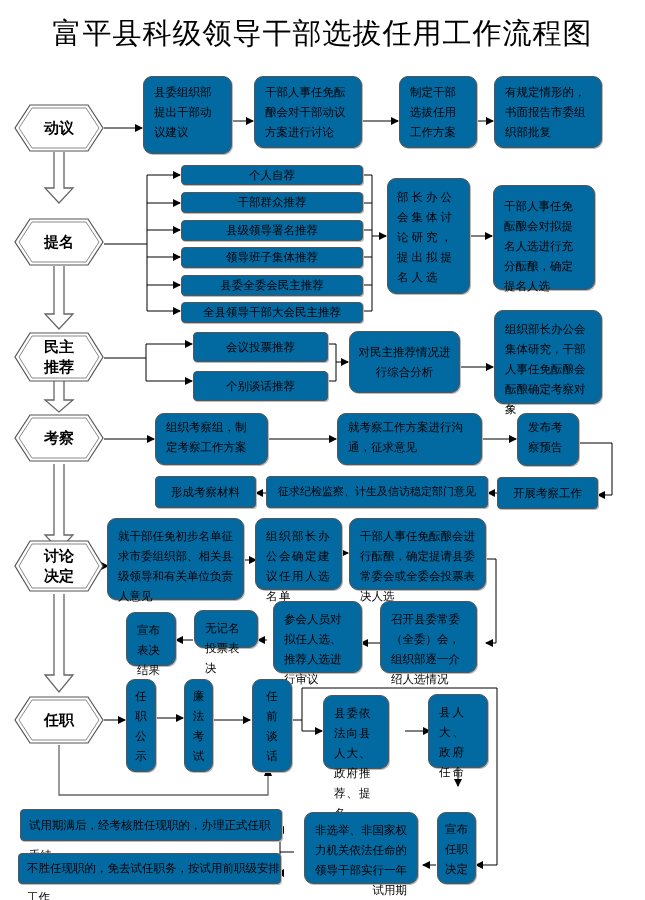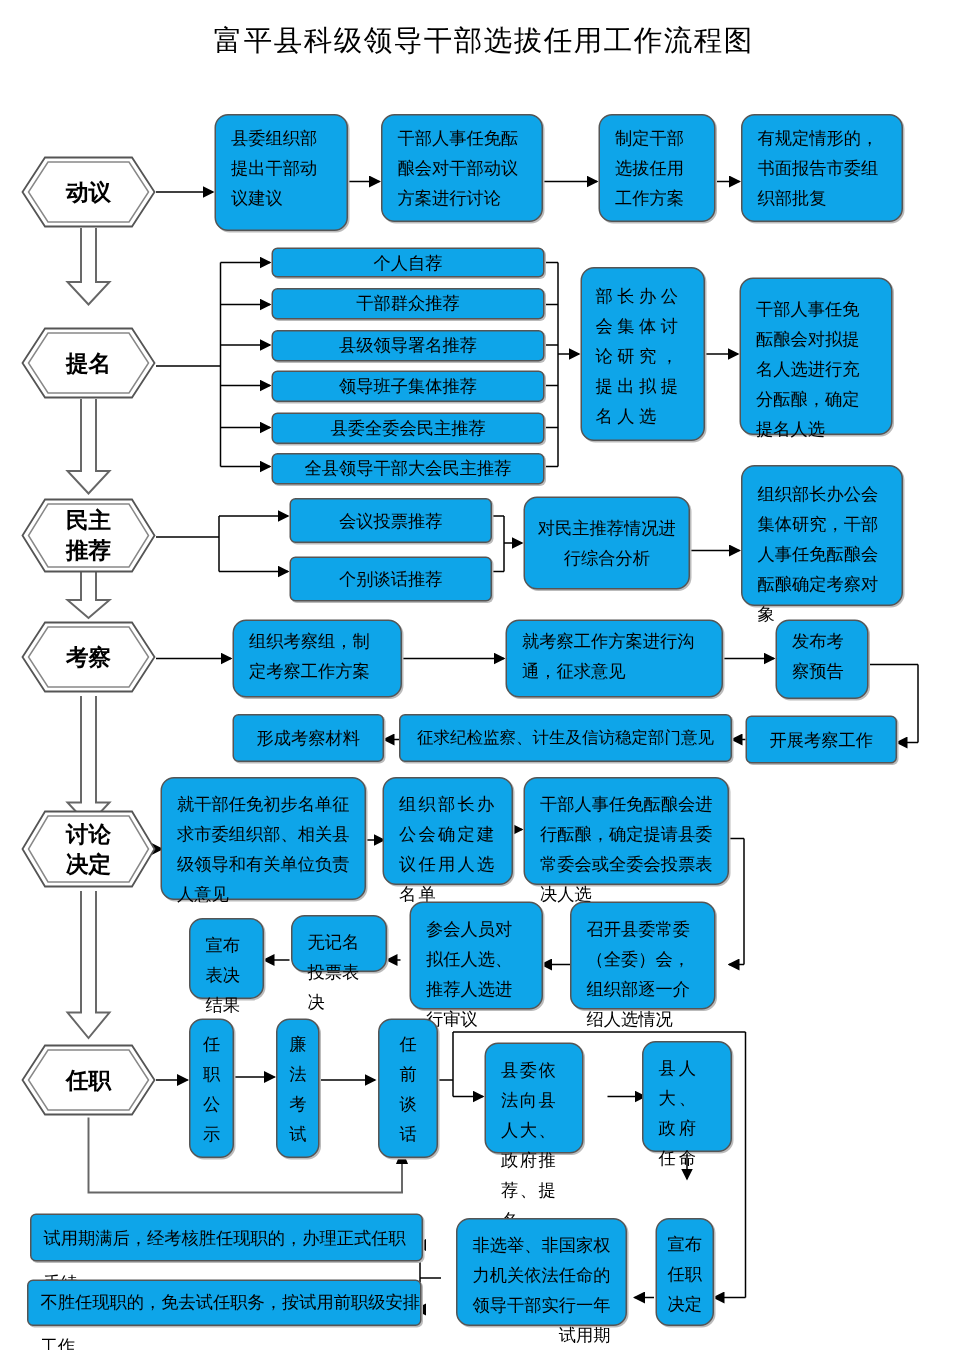--- a/index.html
+++ b/index.html
@@ -1,22 +1,22 @@
 <!DOCTYPE html>
 <html><head>
 <meta charset="utf-8">
 <style>
   html, body { margin: 0; padding: 0; background: #ffffff; }
   body { width: 645px; height: 900px; position: relative; overflow: hidden;
          font-family: "DejaVu Sans", "Liberation Sans", sans-serif; color: #000; }
   #title { position: absolute; left: 0; top: 14px; width: 645px; text-align: center;
-           font-size: 19px; letter-spacing: 1px; font-weight: normal; }
+           font-size: 29px; letter-spacing: 1px; font-weight: normal; }
   svg#lines { position: absolute; left: 0; top: 0; }
   .box { position: absolute; box-sizing: border-box; border: 1.3px solid #555;
-         border-radius: 9px; background: #0ea5e9; font-size: 11.5px; line-height: 20px;
+         border-radius: 9px; background: #0369a1; font-size: 11.5px; line-height: 20px;
          padding: 5px 10px; box-shadow: 1px 1px 0 #bbb; }
   .box.flat { border-radius: 4px; text-align: center; line-height: 18px; padding: 0; }
   .box.center { text-align: center; }
   .box.vert { text-align: center; padding: 6px 0; line-height: 20px; letter-spacing: 0; }
   .stage { position: absolute; width: 90px; height: 48px; display: flex;
            align-items: center; justify-content: center; font-size: 15px; font-weight: bold;
            line-height: 20px; text-align: center; }
   .stage svg { position: absolute; left: 0; top: 0; }
   .stage span { position: relative; }
 </style>

